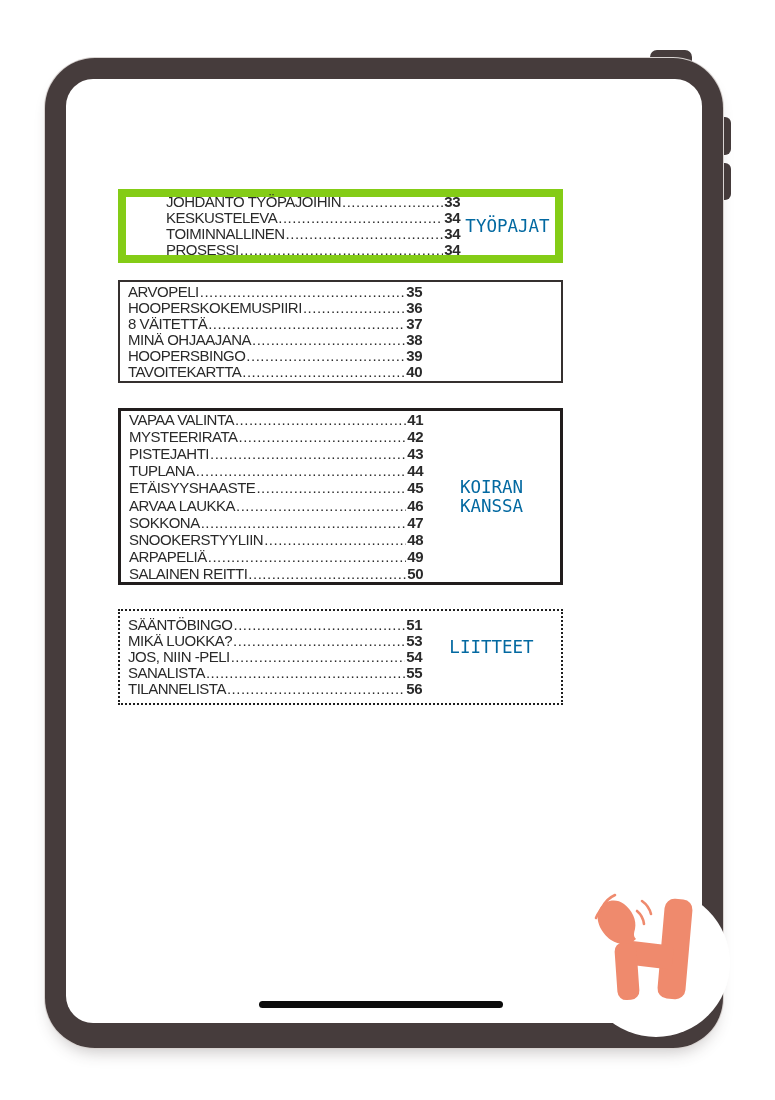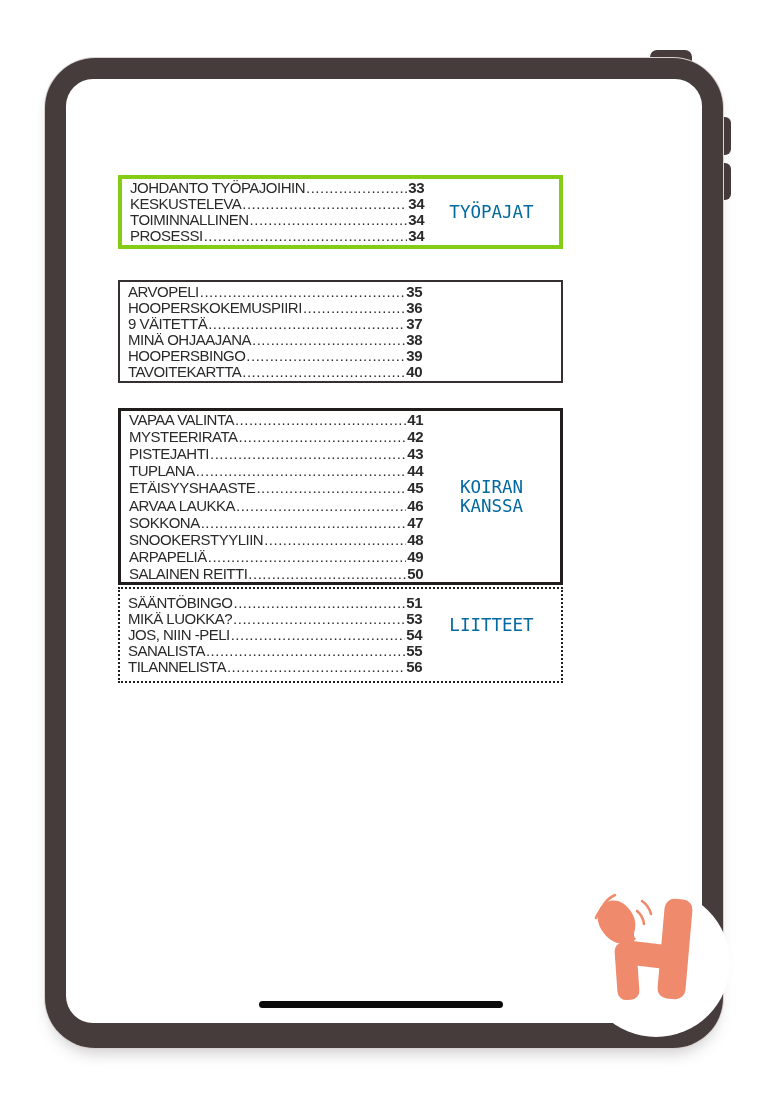--- a/index.html
+++ b/index.html
@@ -18,24 +18,24 @@
           box-shadow:0 0 0 1px #d8d3d1, 0 10px 16px -6px rgba(60,50,50,.28);}
   .screen{position:absolute;left:21px;top:21px;width:636px;height:944px;
           background:#ffffff;border-radius:27px;}
 
   .home-indicator{position:absolute;left:193px;top:922px;width:244px;height:7px;
           border-radius:4px;background:#0b0b0b;}
 
   
   .toc-box{position:absolute;left:52px;width:445px;box-sizing:border-box;
            display:flex;color:#2a2a2a;background:#fff;}
-  .s1{top:96px;height:74px;border:4px solid #84cc16;}
+  .s1{top:110px;height:74px;border:8px solid #84cc16;padding-left:32px;}
   .s2{top:201px;height:103px;border:2px solid #35302f;}
   .s3{top:329px;height:177px;border:3px solid #211d1d;}
-  .s4{top:508px;height:96px;border:2px dotted #1e1e1e;}
+  .s4{top:530px;height:96px;border:2px dotted #1e1e1e;}
 
   .toc-left{width:302px;box-sizing:border-box;padding-left:8px;
             display:flex;flex-direction:column;justify-content:center;}
   .toc-row{display:flex;align-items:baseline;height:16px;line-height:16px;
            font-size:15px;letter-spacing:-0.5px;white-space:nowrap;}
   .s3 .toc-row{height:17.1px;line-height:17.1px;}
   .toc-title{flex:0 0 auto;}
   .toc-dots{flex:1 1 auto;overflow:hidden;min-width:0;margin:0 1px;
             letter-spacing:0.5px;}
   .toc-page{flex:0 0 auto;font-weight:bold;}
@@ -96,21 +96,21 @@
             <span class="toc-title">ARVOPELI</span>
             <span class="toc-dots">........................................................................................................................</span>
             <span class="toc-page">35</span>
           </div>
           <div class="toc-row">
             <span class="toc-title">HOOPERSKOKEMUSPIIRI</span>
             <span class="toc-dots">........................................................................................................................</span>
             <span class="toc-page">36</span>
           </div>
           <div class="toc-row">
-            <span class="toc-title">9 VÄITETTÄ</span>
+            <span class="toc-title">8 VÄITETTÄ</span>
             <span class="toc-dots">........................................................................................................................</span>
             <span class="toc-page">37</span>
           </div>
           <div class="toc-row">
             <span class="toc-title">MINÄ OHJAAJANA</span>
             <span class="toc-dots">........................................................................................................................</span>
             <span class="toc-page">38</span>
           </div>
           <div class="toc-row">
             <span class="toc-title">HOOPERSBINGO</span>

